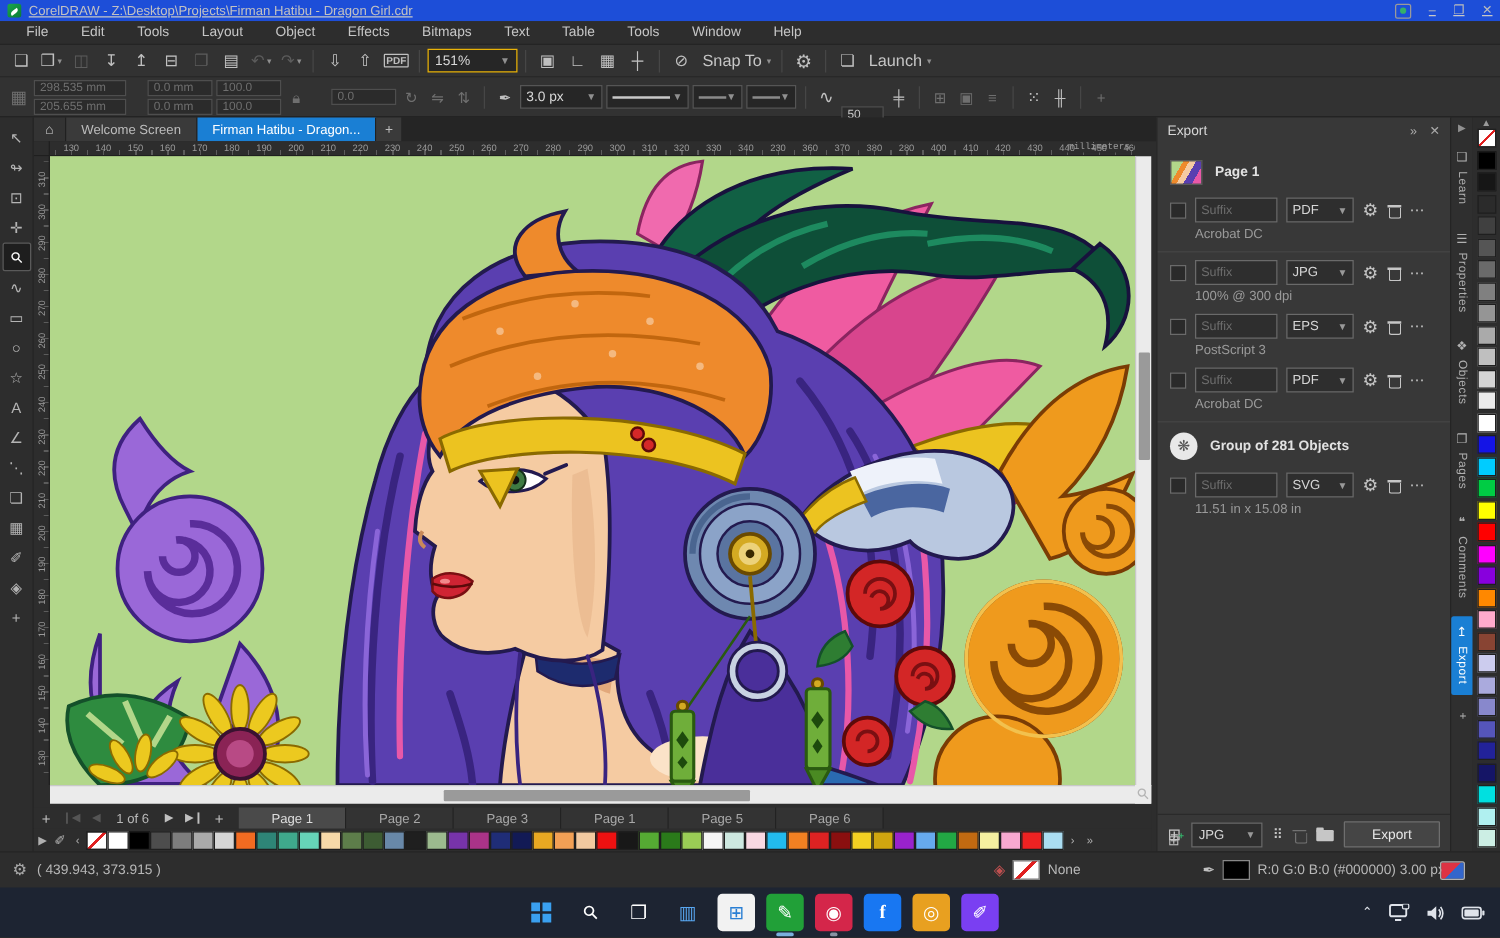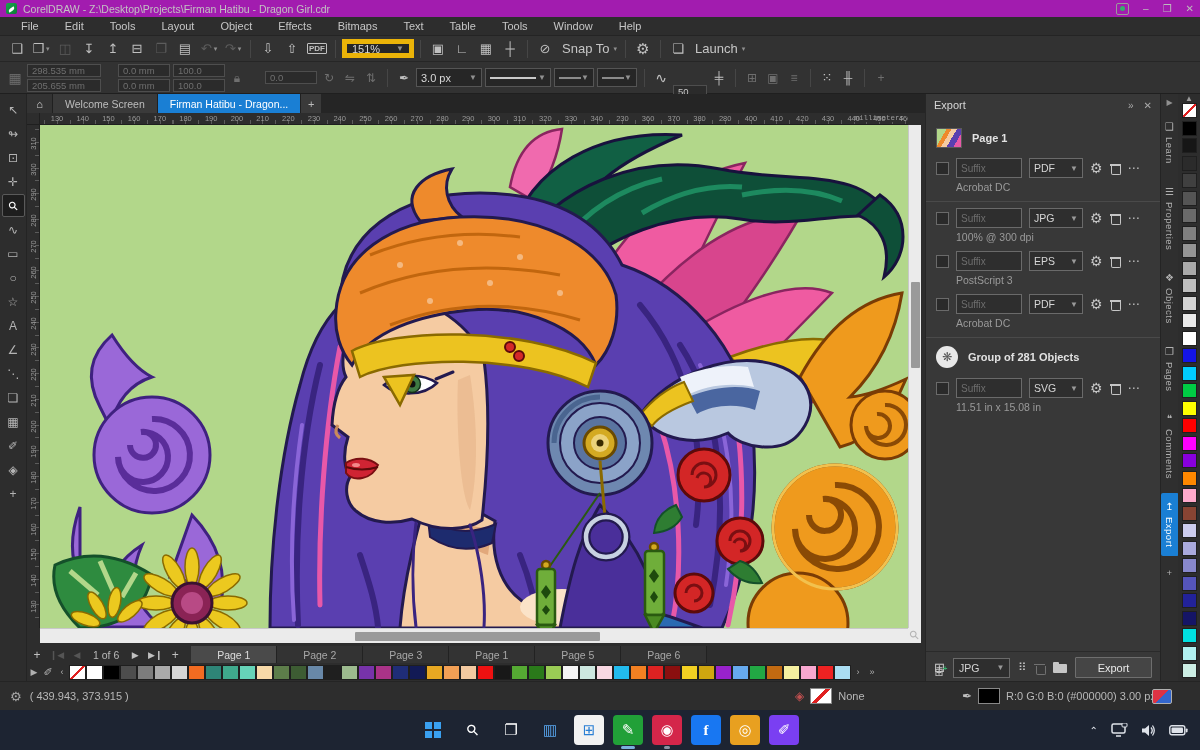--- a/index.html
+++ b/index.html
@@ -2,39 +2,39 @@
 <html><head>
 <meta charset="utf-8">
 <style>
   * { margin:0; padding:0; box-sizing:border-box; user-select:none; }
   html,body { width:1200px; height:750px; overflow:hidden; background:#2d2d2d;
     font-family:"Liberation Sans", "DejaVu Sans", sans-serif; font-size:11px; color:#c8c8c8; }
   .abs { position:absolute; }
   #app { position:relative; width:1200px; height:750px; }
 
   
-  #titlebar { left:0; top:0; width:1200px; height:17px; background:#a21caf; display:flex; align-items:center; padding:0 6px; }
+  #titlebar { left:0; top:0; width:1200px; height:17px; background:#1d4ed8; display:flex; align-items:center; padding:0 6px;text-decoration:underline; }
   #corel-logo { width:11px; height:11px; border-radius:2px; background:linear-gradient(135deg,#19a84c,#0c7a36); margin-right:6px; position:relative; }
   #corel-logo::after{ content:""; position:absolute; left:2px; top:5px; width:7px; height:3px; background:#fff; border-radius:3px 0 3px 0; transform:rotate(-35deg);}
   #title-text { color:#c2c2c2; font-size:10.5px; }
   #win-controls { margin-left:auto; display:flex; align-items:center; gap:14px; color:#bbb; font-size:10px; }
   #account-icon { width:13px; height:12px; border:1px solid #9a9a9a; border-radius:2px; position:relative; }
   #account-icon::after { content:""; position:absolute; left:3px; top:2px; width:5px; height:5px; border-radius:50%; background:#35b06a; }
 
   
   #menubar { left:0; top:17px; width:1200px; height:19px; background:#2d2d2d; display:flex; align-items:center; padding-left:8px; border-bottom:1px solid #242424; }
   .menu-item { padding:2px 13px; color:#c6c6c6; }
 
   
   #toolbar { left:0; top:36px; width:1200px; height:26px; background:#323232; display:flex; align-items:center; padding-left:6px; gap:2px; border-bottom:1px solid #262626; }
   .tbtn { min-width:22px; height:20px; display:flex; align-items:center; justify-content:center; color:#c0c0c0; font-size:13px; border-radius:2px; padding:0 2px;}
   .tbtn.small-caret::after{ content:"▾"; font-size:7px; color:#909090; margin-left:2px; }
   .tbtn.dis { color:#5c5c5c; }
   .tsep { width:1px; height:18px; background:#464646; margin:0 4px; }
-  .tfield { height:19px; background:#262626; border:5px solid #eab308; display:flex; align-items:center; padding:0 5px; color:#d8d8d8; }
+  .tfield { height:19px; background:#262626; border:1px solid #eab308; display:flex; align-items:center; padding:0 5px; color:#d8d8d8; }
   .tfield .caret { margin-left:auto; color:#909090; font-size:8px; }
   #zoom-field { width:72px; }
   .tlabel { color:#c6c6c6; margin:0 2px; }
   .pdf-glyph { font-size:8px; font-weight:bold; border:1px solid #c0c0c0; padding:0 1px; border-radius:1px; }
 
   
   #propbar { left:0; top:62px; width:1200px; height:32px; background:#323232; display:flex; align-items:center; padding-left:6px; gap:3px; border-bottom:1px solid #1f1f1f; }
   .stackpair { display:flex; flex-direction:column; gap:2px; }
   .pfield { width:74px; height:13px; background:#2b2b2b; border:1px solid #4e4e4e; color:#6f6f6f; font-size:9.5px; display:flex; align-items:center; padding:0 4px; }
   .pfield.sm { width:52px; }

